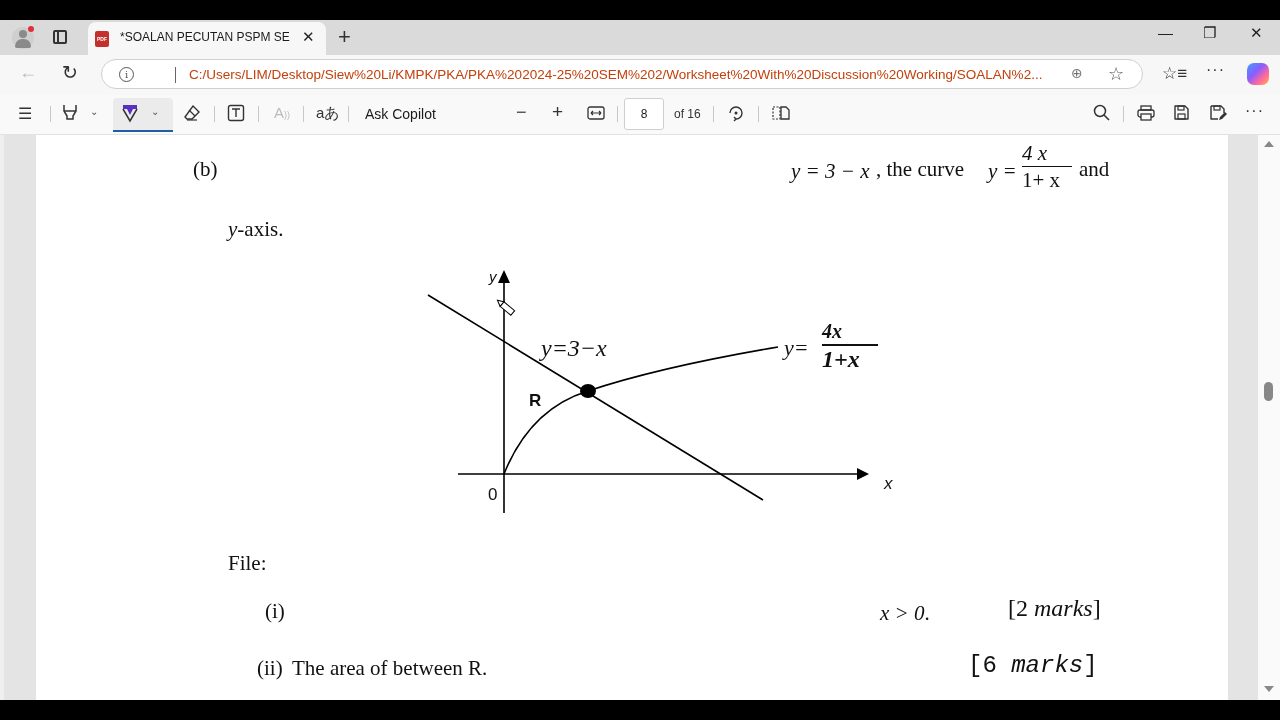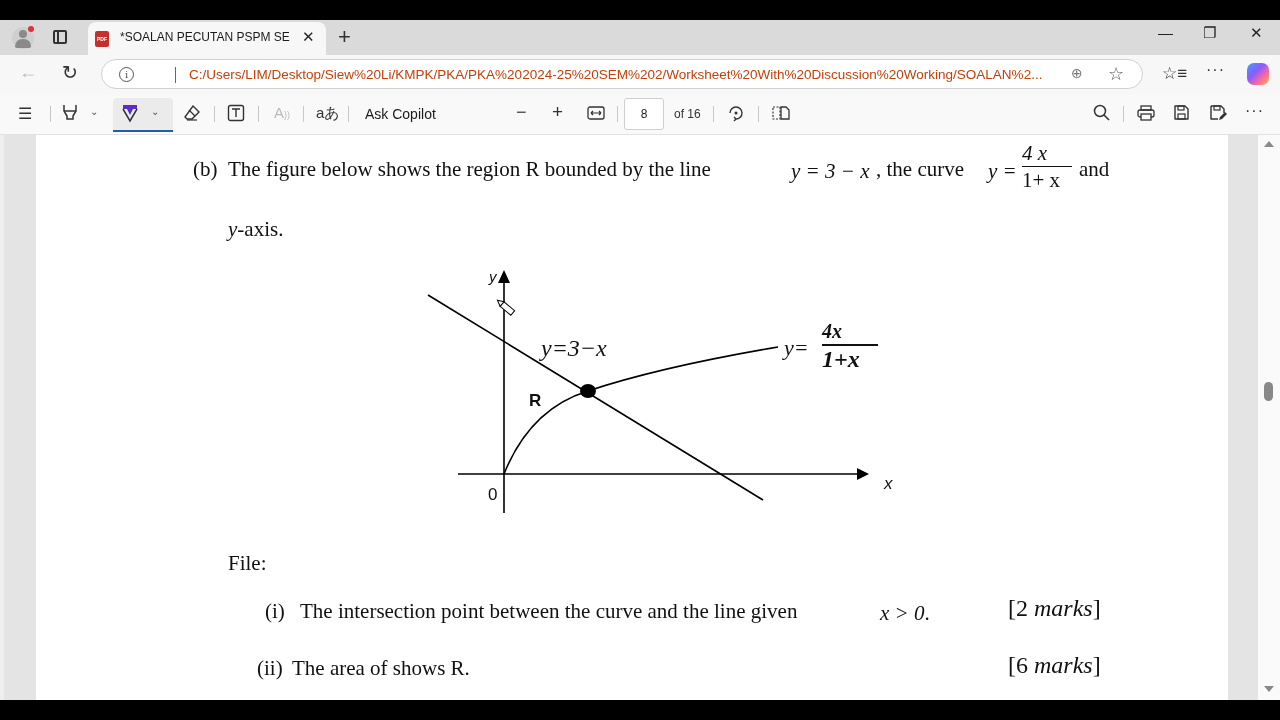--- a/index.html
+++ b/index.html
@@ -202,21 +202,20 @@
           </svg>
     </div>
     <div class="tb" style="left:1245px;top:7px;font-size:16px;letter-spacing:1px;">···</div>
   </div>
 
   <div class="content">
     <div class="leftgutter"></div>
     <div class="page serif">
 
       <div class="txt" style="left:157px;top:22px;">(b)</div>
-      <div class="txt" style="left:192px;top:22px;">The figure below shows the region R bounded by the line</div>
       <div class="txt ital" style="left:755px;top:24px;font-size:21px;">
         <span>y = 3 − x</span>
       </div>
       <div class="txt" style="left:840px;top:22px;">, the curve</div>
       <div class="txt ital" style="left:952px;top:24px;">y =</div>
       <div class="frac" style="left:986px;top:6px;width:50px;">
         <span class="num ital">4 x</span>
         <span class="bar"></span>
         <span class="den">1+ x</span>
       </div>
@@ -252,27 +251,26 @@
         <div class="frac" style="left:402px;top:60px;width:56px;">
           <span class="num" style="font-size:20px;font-style:italic;font-weight:bold;">4x</span>
           <span class="bar" style="height:1.5px;"></span>
           <span class="den" style="font-size:24px;font-style:italic;font-weight:bold;">1+x</span>
         </div>
       </div>
 
       <div class="txt" style="left:192px;top:416px;">File:</div>
 
       <div class="txt" style="left:229px;top:464px;">(i)</div>
-      <div class="txt" style="left:264px;top:464px;">The intersection point between the curve and the line given</div>
       <div class="txt" style="left:844px;top:466px;"><span class="ital">x &gt; 0</span><span>.</span></div>
       <div class="txt" style="left:972px;top:460px;font-size:24px;">[<span>2</span> <span class="ital">marks</span>]</div>
 
       <div class="txt" style="left:221px;top:521px;">(ii)</div>
-      <div class="txt" style="left:256px;top:521px;">The area of shows R.</div>
-      <div class="txt" style="left:972px;top:517px;font-size:24px;">[<span>6</span> <span class="ital">marks</span>]</div>
+      <div class="txt" style="left:256px;top:521px;">The area of between R.</div>
+      <div class="txt" style="left:932px;top:517px;font-size:24px;font-family:Liberation Mono, monospace;">[<span>6</span> <span class="ital">marks</span>]</div>
     </div>
     <div class="rightgutter"></div>
     <div class="scrolltrack">
       <div class="up"></div>
       <div class="thumb"></div>
       <div class="down"></div>
     </div>
   </div>
 
 </div>

